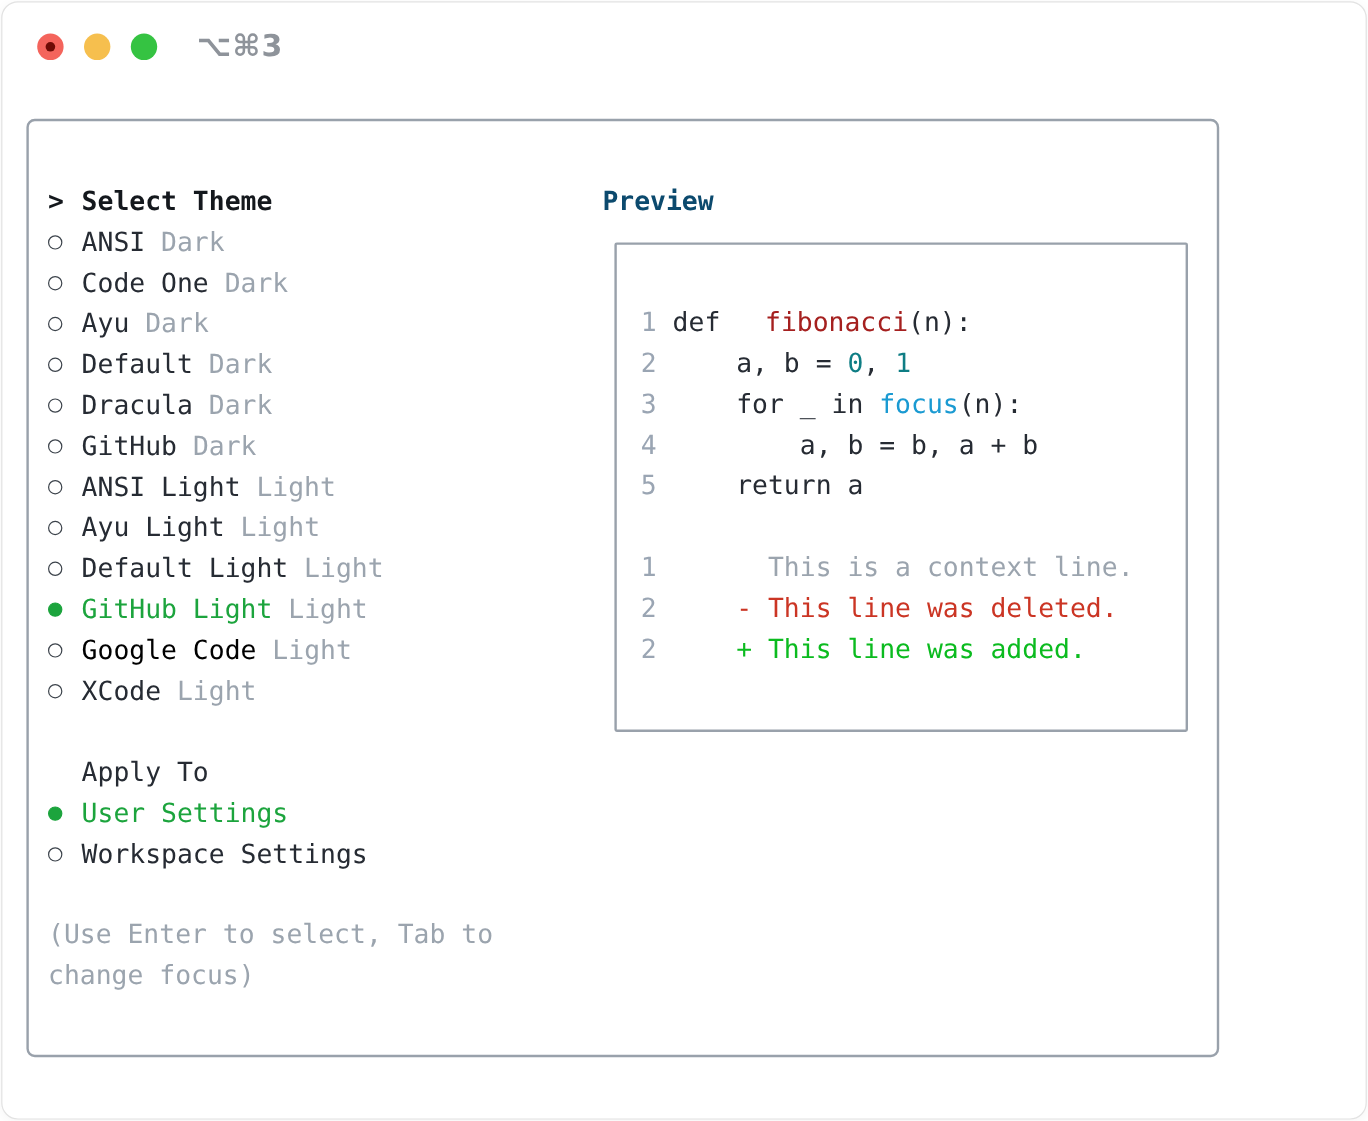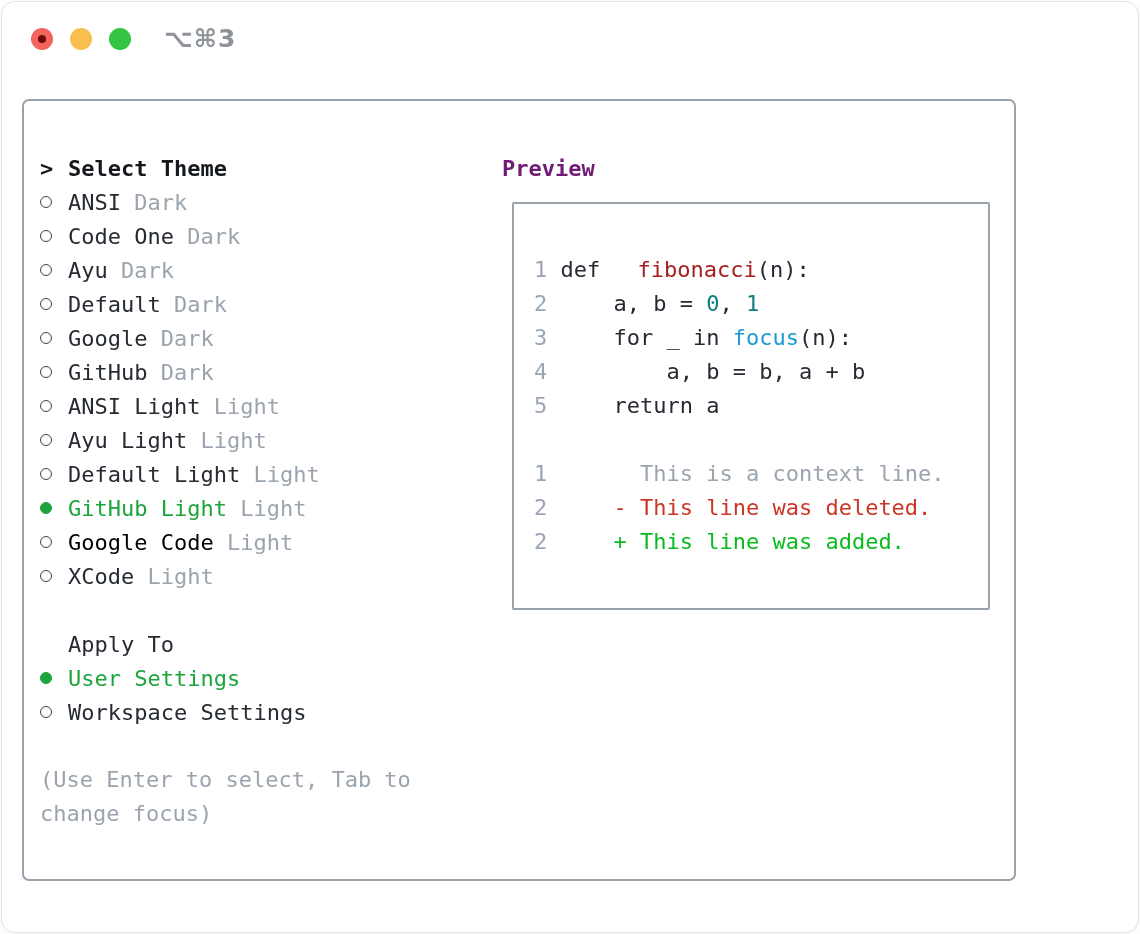--- a/index.html
+++ b/index.html
@@ -53,21 +53,21 @@
   .hdr-label { font-weight: bold; color: #14181d; }
   .plain-label { color: #262b33; }
   .spacer { height: 34px; }
 
   .hint { color: #9ba4ae; font-size: 22px; line-height: 34px; white-space: pre; }
 
   
   .preview-title {
     position: absolute; left: 478px; top: 50px; height: 34px;
     display: flex; align-items: center;
-    font-size: 22px; font-weight: bold; color: #701a75;
+    font-size: 22px; font-weight: bold; color: #0c4a6e;
   }
   .preview-box {
     position: absolute; left: 488px; top: 101px;
     width: 478px; height: 408px;
     border: 2px solid #99a1ab;
     border-radius: 2px;
     background: #fff;
     padding: 49px 0 0 20px;
     overflow: hidden;
   }
@@ -100,21 +100,21 @@
           <span class="prompt-char">&gt;</span>
         </span>
         <span class="hdr-label">Select Theme</span>
       </div>
 
       <div id="theme-items">
           <div class="row"><span class="bullet-cell"><span class="circle"></span></span><span style="color: rgb(38, 43, 51);">ANSI</span><span style="color: rgb(155, 164, 174);"> Dark</span></div>
           <div class="row"><span class="bullet-cell"><span class="circle"></span></span><span style="color: rgb(38, 43, 51);">Code One</span><span style="color: rgb(155, 164, 174);"> Dark</span></div>
           <div class="row"><span class="bullet-cell"><span class="circle"></span></span><span style="color: rgb(38, 43, 51);">Ayu</span><span style="color: rgb(155, 164, 174);"> Dark</span></div>
           <div class="row"><span class="bullet-cell"><span class="circle"></span></span><span style="color: rgb(38, 43, 51);">Default</span><span style="color: rgb(155, 164, 174);"> Dark</span></div>
-          <div class="row"><span class="bullet-cell"><span class="circle"></span></span><span style="color: rgb(38, 43, 51);">Google</span><span style="color: rgb(155, 164, 174);"> Dark</span></div>
+          <div class="row"><span class="bullet-cell"><span class="circle"></span></span><span style="color: rgb(38, 43, 51);">Dracula</span><span style="color: rgb(155, 164, 174);"> Dark</span></div>
           <div class="row"><span class="bullet-cell"><span class="circle"></span></span><span style="color: rgb(38, 43, 51);">GitHub</span><span style="color: rgb(155, 164, 174);"> Dark</span></div>
           <div class="row"><span class="bullet-cell"><span class="circle"></span></span><span style="color: rgb(38, 43, 51);">ANSI Light</span><span style="color: rgb(155, 164, 174);"> Light</span></div>
           <div class="row"><span class="bullet-cell"><span class="circle"></span></span><span style="color: rgb(38, 43, 51);">Ayu Light</span><span style="color: rgb(155, 164, 174);"> Light</span></div>
           <div class="row"><span class="bullet-cell"><span class="circle"></span></span><span style="color: rgb(38, 43, 51);">Default Light</span><span style="color: rgb(155, 164, 174);"> Light</span></div>
           <div class="row"><span class="bullet-cell"><span class="circle filled"></span></span><span style="color: rgb(28, 164, 61);">GitHub Light</span><span style="color: rgb(155, 164, 174);"> Light</span></div>
           <div class="row"><span class="bullet-cell"><span class="circle"></span></span><span style="color: #000000;">Google Code</span><span style="color: rgb(155, 164, 174);"> Light</span></div>
           <div class="row"><span class="bullet-cell"><span class="circle"></span></span><span style="color: rgb(38, 43, 51);">XCode</span><span style="color: rgb(155, 164, 174);"> Light</span></div>
         </div>
 
       <div class="spacer"></div>

